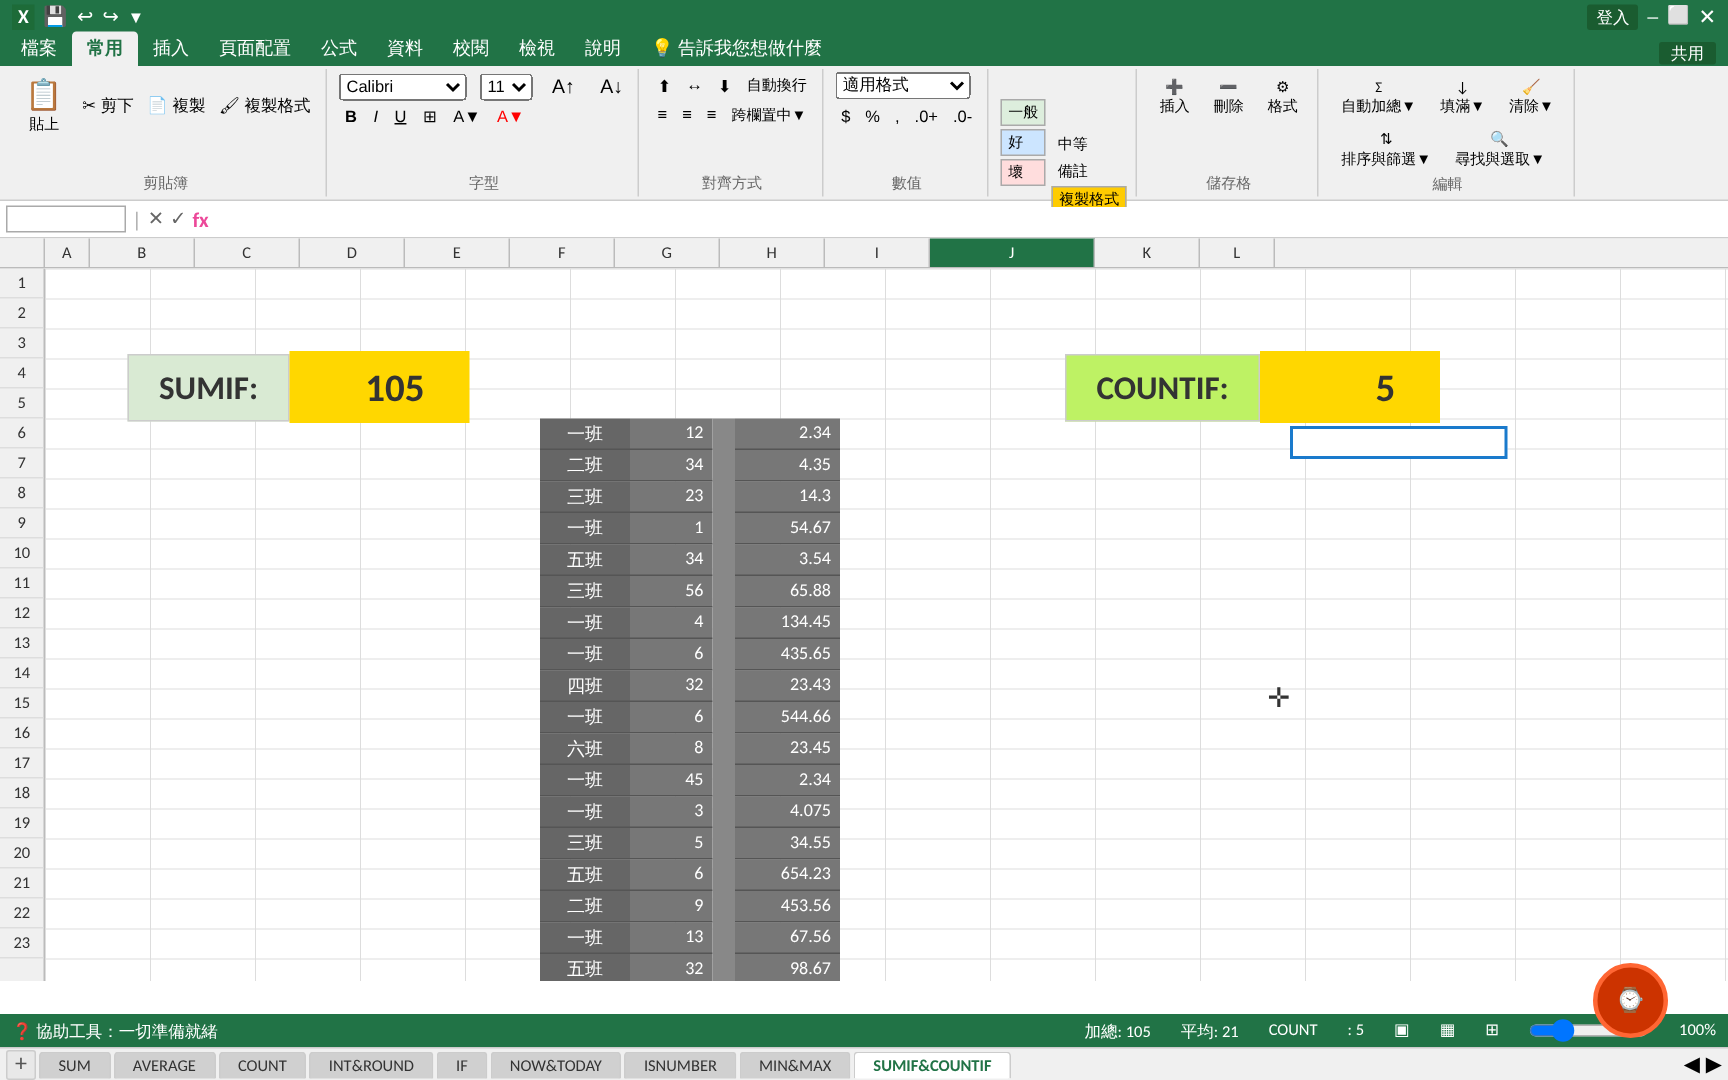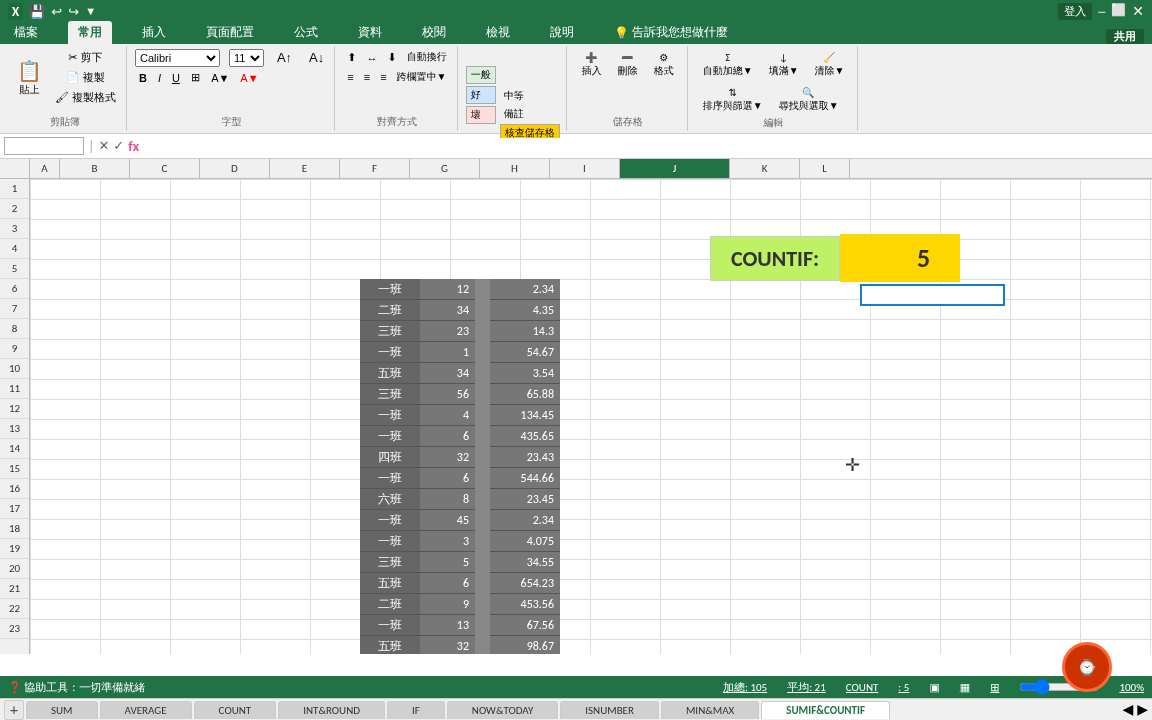--- a/index.html
+++ b/index.html
@@ -19,21 +19,20 @@
     .title-bar-center { flex: 1; text-align: center; font-size: 12px; }
     .title-bar-right { display: flex; gap: 6px; }
 
     
     .ribbon-tabs {
       background: #217346;
       height: 22px;
       display: flex;
       align-items: flex-end;
       padding-left: 4px;
-      gap: 20px;
     }
     .ribbon-tab {
       padding: 3px 10px;
       font-size: 12px;
       color: white;
       cursor: pointer;
       border-radius: 3px 3px 0 0;
     }
     .ribbon-tab.active { background: #f0f0f0; color: #217346; font-weight: bold; }
 
@@ -313,21 +312,21 @@
       right: 0;
       height: 22px;
       background: #f0f0f0;
       border-top: 1px solid #ccc;
       display: flex;
       align-items: center;
       padding: 0 4px;
       gap: 2px;
     }
     .sheet-tab {
-      padding: 2px 24px;
+      padding: 2px 12px;
       font-size: 11px;
       cursor: pointer;
       border: 1px solid #ccc;
       border-bottom: none;
       background: #d0d0d0;
       border-radius: 3px 3px 0 0;
       color: #333;
     }
     .sheet-tab.active {
       background: white;
@@ -384,21 +383,21 @@
     .col-c { width: 70px; }
     .col-d { width: 70px; }
     .col-e { width: 70px; }
     .col-f { width: 70px; }
     .col-g { width: 70px; }
     .col-h { width: 70px; }
     .col-i { width: 70px; }
     .col-j { width: 110px; }
     .col-k { width: 70px; }
     .col-l { width: 50px; }
-    .status-right { margin-left: auto; display: flex; gap: 20px; align-items: center; text-decoration: underline; }
+    .status-right { margin-left: auto; display: flex; gap: 20px; align-items: flex-start; }
   </style>
 </head>
 <body>
 
 <div class="top-bars">
   <div class="title-bar">
     <div style="display:flex;gap:6px;align-items:center;">
       <span style="background:#1d6b38;color:white;font-weight:bold;font-size:13px;padding:1px 4px;">X</span>
       <span style="color:white;font-size:13px;">💾</span>
       <span style="color:white;font-size:13px;">↩</span>
@@ -421,34 +420,34 @@
     <div class="ribbon-tab">公式</div>
     <div class="ribbon-tab">資料</div>
     <div class="ribbon-tab">校閱</div>
     <div class="ribbon-tab">檢視</div>
     <div class="ribbon-tab">說明</div>
     <div class="ribbon-tab" style="display:flex;align-items:center;gap:3px;">
       <span style="font-size:12px;">💡</span>
       <span>告訴我您想做什麼</span>
     </div>
     <div style="margin-left:auto;padding-right:8px;">
-      <span style="color:white;font-size:11px;background:#1a5c30;padding:1px 8px;border-radius:2px;cursor:pointer;font-weight:bold;">共用</span>
+      <span style="color:white;font-size:11px;background:#1a5c30;padding:1px 8px;border-radius:2px;cursor:pointer;">共用</span>
     </div>
   </div>
 </div>
 
 <div class="ribbon">
 
   <div class="ribbon-group">
     <div class="ribbon-row">
       <div class="ribbon-large-btn">
         <span class="ribbon-icon">📋</span>
         <span style="font-size:10px;">貼上</span>
       </div>
-      <div style="display:flex;flex-direction:column;gap:1px;">
+      <div style="display:flex;flex-direction:row;gap:1px;">
         <button class="ribbon-btn">✂ 剪下</button>
         <button class="ribbon-btn">📄 複製</button>
         <button class="ribbon-btn">🖌 複製格式</button>
       </div>
     </div>
     <div class="ribbon-group-name">剪貼簿</div>
   </div>
 
   <div class="ribbon-group">
     <div class="ribbon-row" style="gap:9px;">
@@ -481,32 +480,47 @@
     </div>
     <div class="ribbon-row" style="gap:2px;margin-top:2px;">
       <button class="ribbon-btn">≡</button>
       <button class="ribbon-btn">≡</button>
       <button class="ribbon-btn">≡</button>
       <button class="ribbon-btn" style="font-size:10px;">跨欄置中▼</button>
     </div>
     <div class="ribbon-group-name">對齊方式</div>
   </div>
 
+  <div class="ribbon-group">
+    <div class="ribbon-row">
+      <select style="font-size:11px;width:90px;height:18px;">
+        <option>適用格式</option>
+      </select>
+    </div>
+    <div class="ribbon-row" style="margin-top:4px;gap:2px;">
+      <button class="ribbon-btn">$</button>
+      <button class="ribbon-btn">%</button>
+      <button class="ribbon-btn">,</button>
+      <button class="ribbon-btn">.0+</button>
+      <button class="ribbon-btn">.0-</button>
+    </div>
+    <div class="ribbon-group-name">數值</div>
+  </div>
 
   <div class="ribbon-group">
     <div class="ribbon-row" style="gap:4px;">
       <div style="display:flex;flex-direction:column;font-size:10px;gap:2px;">
         <div style="background:#ddeedd;padding:1px 4px;border:1px solid #aaa;">一般</div>
         <div style="background:#cce5ff;padding:1px 4px;border:1px solid #aaa;">好</div>
         <div style="background:#ffdddd;padding:1px 4px;border:1px solid #aaa;">壞</div>
       </div>
       <div style="display:flex;flex-direction:column;font-size:10px;gap:2px;">
         <div style="padding:1px 4px;margin-top:40px;">中等</div>
         <div style="padding:1px 4px;">備註</div>
-        <div style="background:#ffcc00;padding:1px 4px;border:1px solid #aaa;">核查儲存格</div>
+        <div style="background:#ffcc00;padding:1px 4px;border:1px solid #aaa;">複製格式</div>
       </div>
     </div>
     <div class="ribbon-group-name">樣式</div>
   </div>
 
   <div class="ribbon-group">
     <div class="ribbon-row" style="gap:2px;">
       <div class="ribbon-large-btn">
         <span>➕</span>
         <span style="font-size:10px;">插入</span>
@@ -603,20 +617,24 @@
     <div class="row-header">19</div>
     <div class="row-header">20</div>
     <div class="row-header">21</div>
     <div class="row-header">22</div>
     <div class="row-header">23</div>
   </div>
 
   <div class="sheet-cells" style="position:relative; flex:1; overflow:hidden; background:white;">
     <div class="grid-overlay"></div>
 
+    <div class="sumif-box">
+      <div class="sumif-label">SUMIF:</div>
+      <div class="sumif-value">105</div>
+    </div>
 
     <div class="countif-box">
       <div class="countif-label">COUNTIF:</div>
       <div class="countif-value">5</div>
     </div>
 
     <div class="countif-input-cell"></div>
 
     <div class="cursor-icon">✛</div>
 

